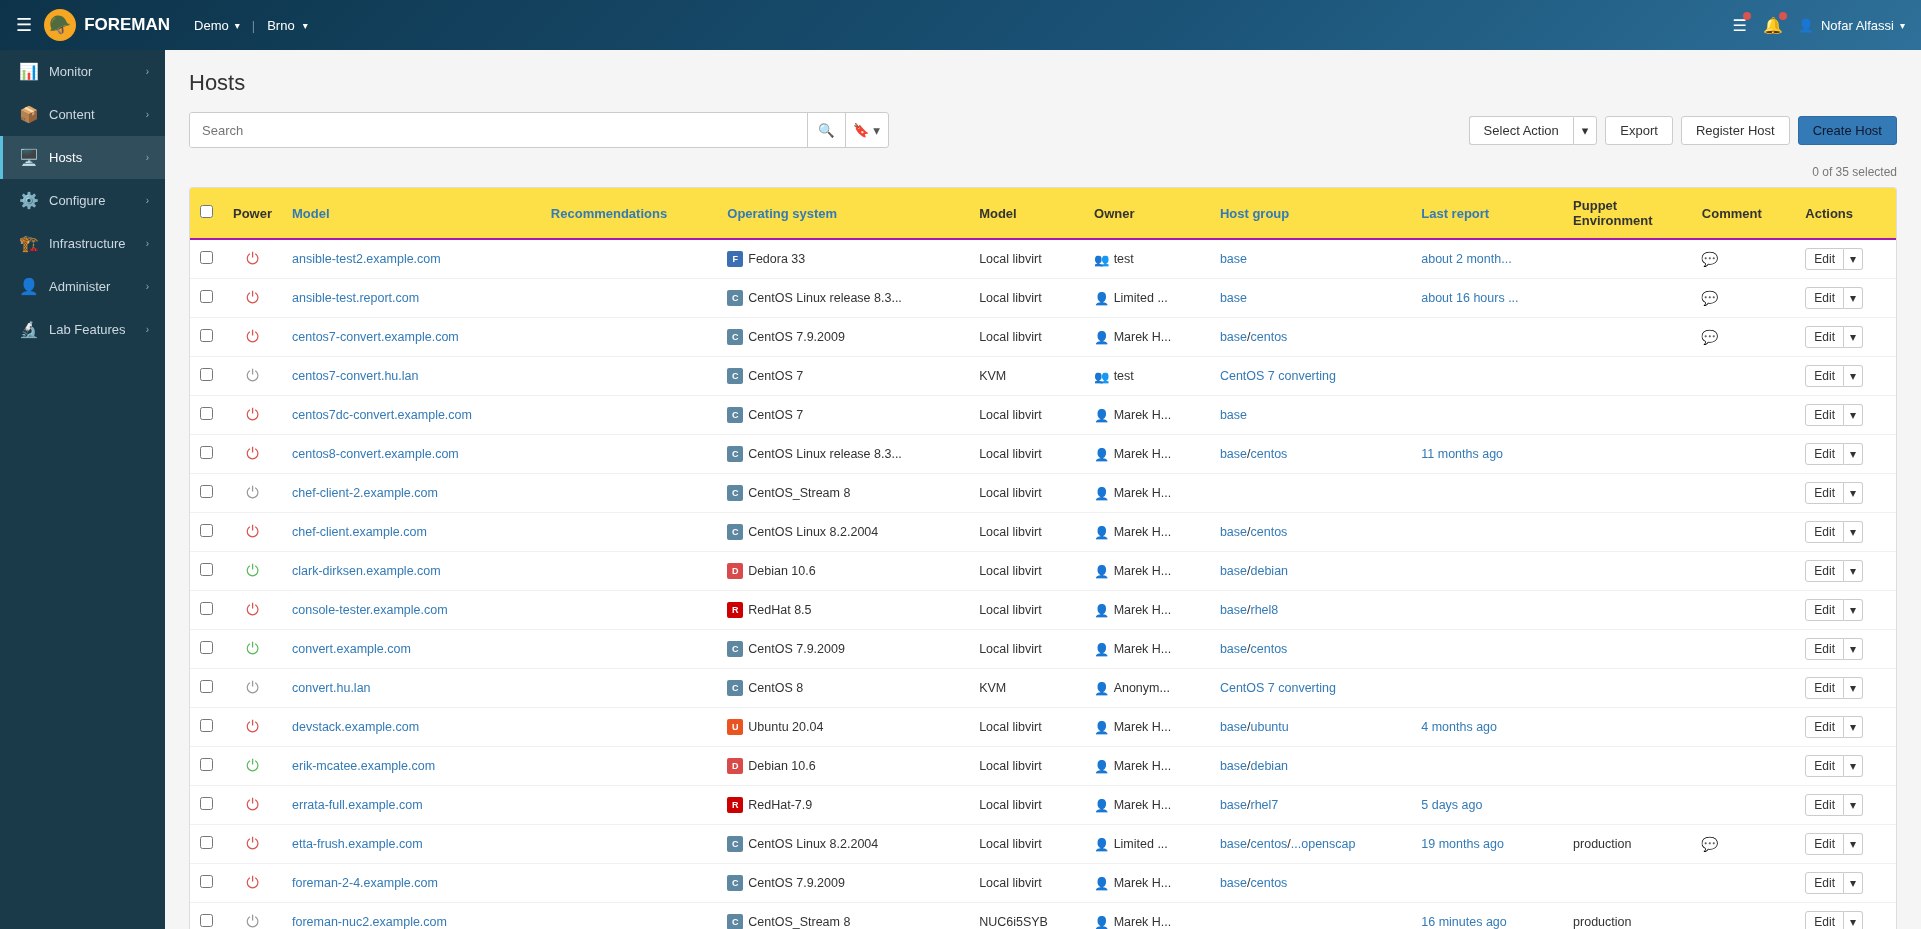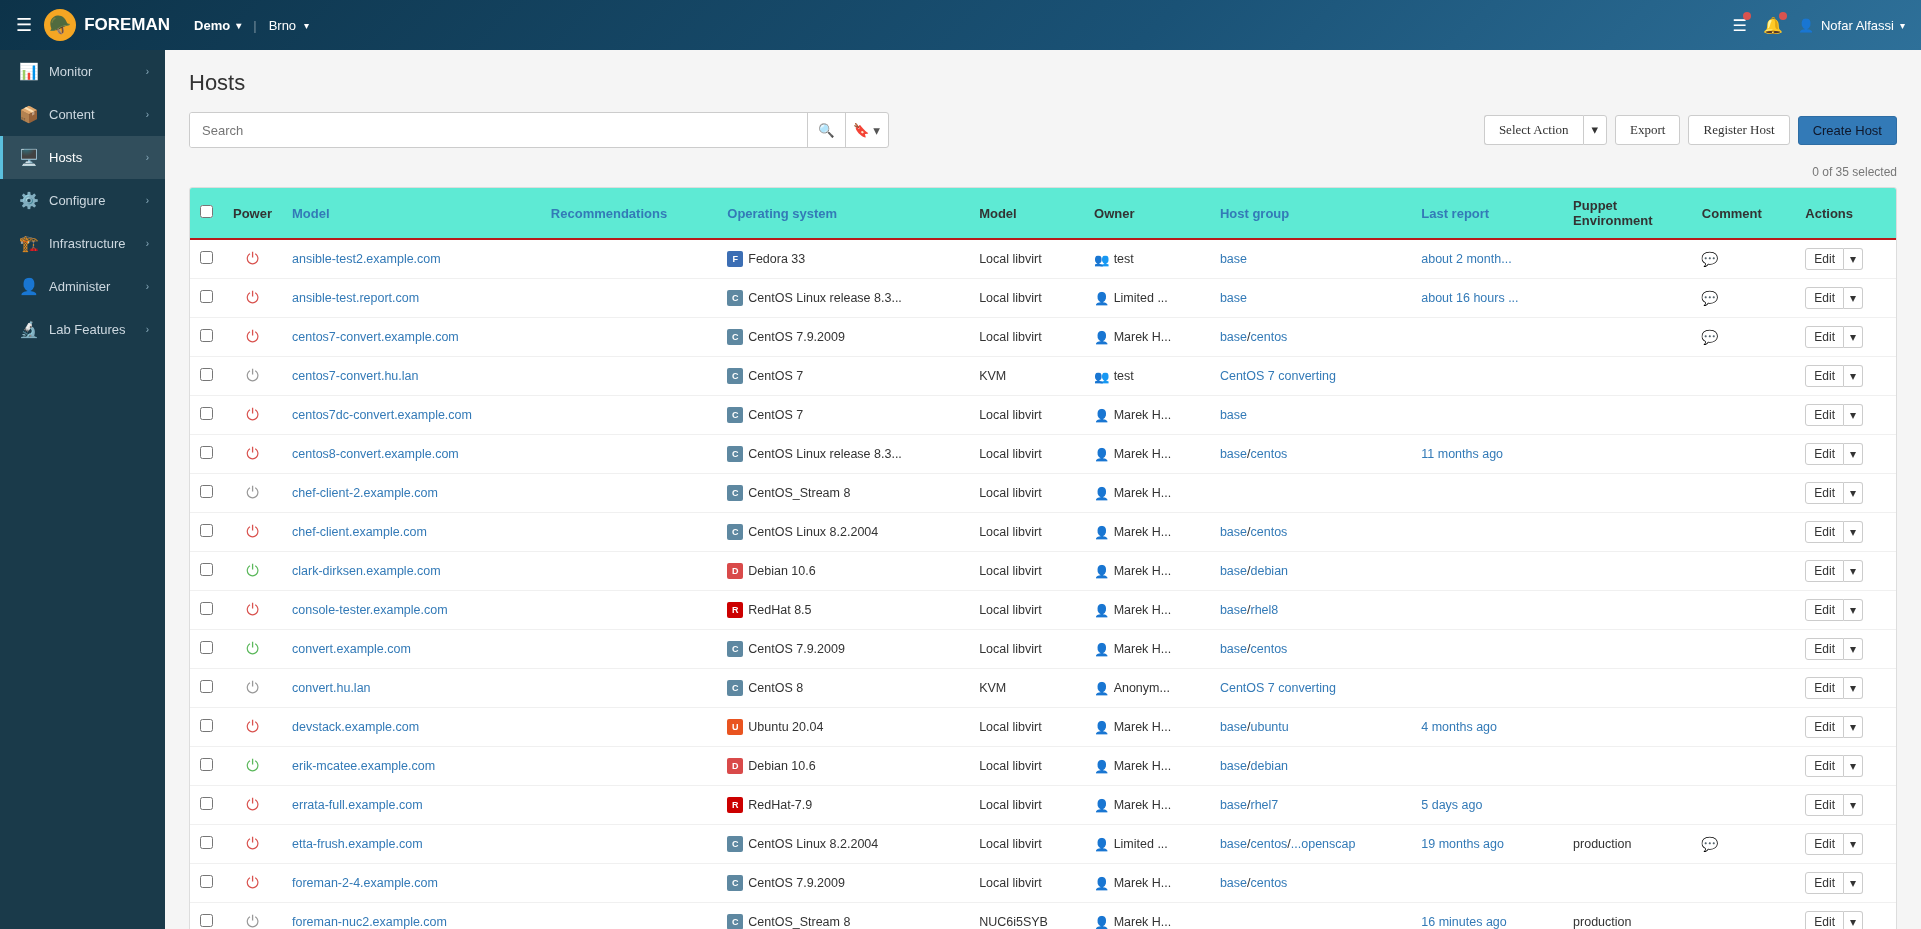--- a/index.html
+++ b/index.html
@@ -13,21 +13,21 @@
       align-items: center;
       padding: 0 16px;
       color: #fff;
       position: fixed;
       top: 0; left: 0; right: 0;
       z-index: 100;
     }
     .topnav-hamburger { font-size: 18px; cursor: pointer; margin-right: 12px; }
     .topnav-logo { display: flex; align-items: center; gap: 8px; font-size: 17px; font-weight: bold; margin-right: 16px; }
     .topnav-logo .logo-icon { width: 32px; height: 32px; background: #f5a623; border-radius: 50%; display: flex; align-items: center; justify-content: center; font-size: 18px; }
-    .topnav-org { display: flex; align-items: center; gap: 6px; cursor: pointer; padding: 4px 8px; border-radius: 3px; font-weight: bold; }
+    .topnav-org { display: flex; align-items: center; gap: 6px; cursor: pointer; padding: 4px 8px; border-radius: 3px; }
     .topnav-sep { color: rgba(255,255,255,0.4); margin: 0 4px; }
     .topnav-loc { display: flex; align-items: center; gap: 8px; cursor: pointer; padding: 4px 8px; border-radius: 3px; text-align: center; }
     .topnav-right { margin-left: auto; display: flex; align-items: center; gap: 16px; }
     .topnav-icon-btn { color: #fff; cursor: pointer; font-size: 16px; position: relative; }
     .topnav-user { display: flex; align-items: center; gap: 6px; cursor: pointer; }
     .chevron-down { font-size: 10px; }
 
     
     .sidebar {
       background: #1a3a4a;
@@ -104,30 +104,30 @@
       border: none;
       border-left: 1px solid #ccc;
       padding: 0 8px;
       cursor: pointer;
       color: #555;
       height: 100%;
       display: flex; align-items: center; gap: 3px;
     }
     .toolbar-right { margin-left: auto; display: flex; align-items: center; gap: 8px; }
     .btn { padding: 6px 14px; border-radius: 3px; border: 1px solid; cursor: pointer; font-size: 13px; }
-    .btn-default { background: #fff; border-color: #ccc; color: #333; font-family: Liberation Serif, serif; }
+    .btn-default { background: #fff; border-color: #ccc; color: #333; }
     .btn-primary { background: #337ab7; border-color: #2e6da4; color: #0f172a; }
     .btn-split { display: flex; align-items: stretch; }
     .btn-split .btn-main { border-radius: 3px 0 0 3px; border-right: none; }
     .btn-split .btn-caret { border-radius: 0 3px 3px 0; padding: 6px 8px; }
 
     
     .table-container { background: #fff; border: 1px solid #ddd; border-radius: 3px; overflow: auto; }
     table { width: 100%; border-collapse: collapse; }
-    thead tr { background: #5eead4; border-bottom: 2px solid #b91c1c; }
+    thead tr { background: #fde047; border-bottom: 2px solid #a21caf; }
     th {
       padding: 10px 10px;
       text-align: left;
       font-weight: 600;
       font-size: 13px;
       white-space: nowrap;
     }
     th.sortable { color: #337ab7; cursor: pointer; }
     td { padding: 8px 10px; border-bottom: 1px solid #f0f0f0; vertical-align: middle; white-space: nowrap; font-size: 12.5px; }
     .cb-col { width: 32px; }

